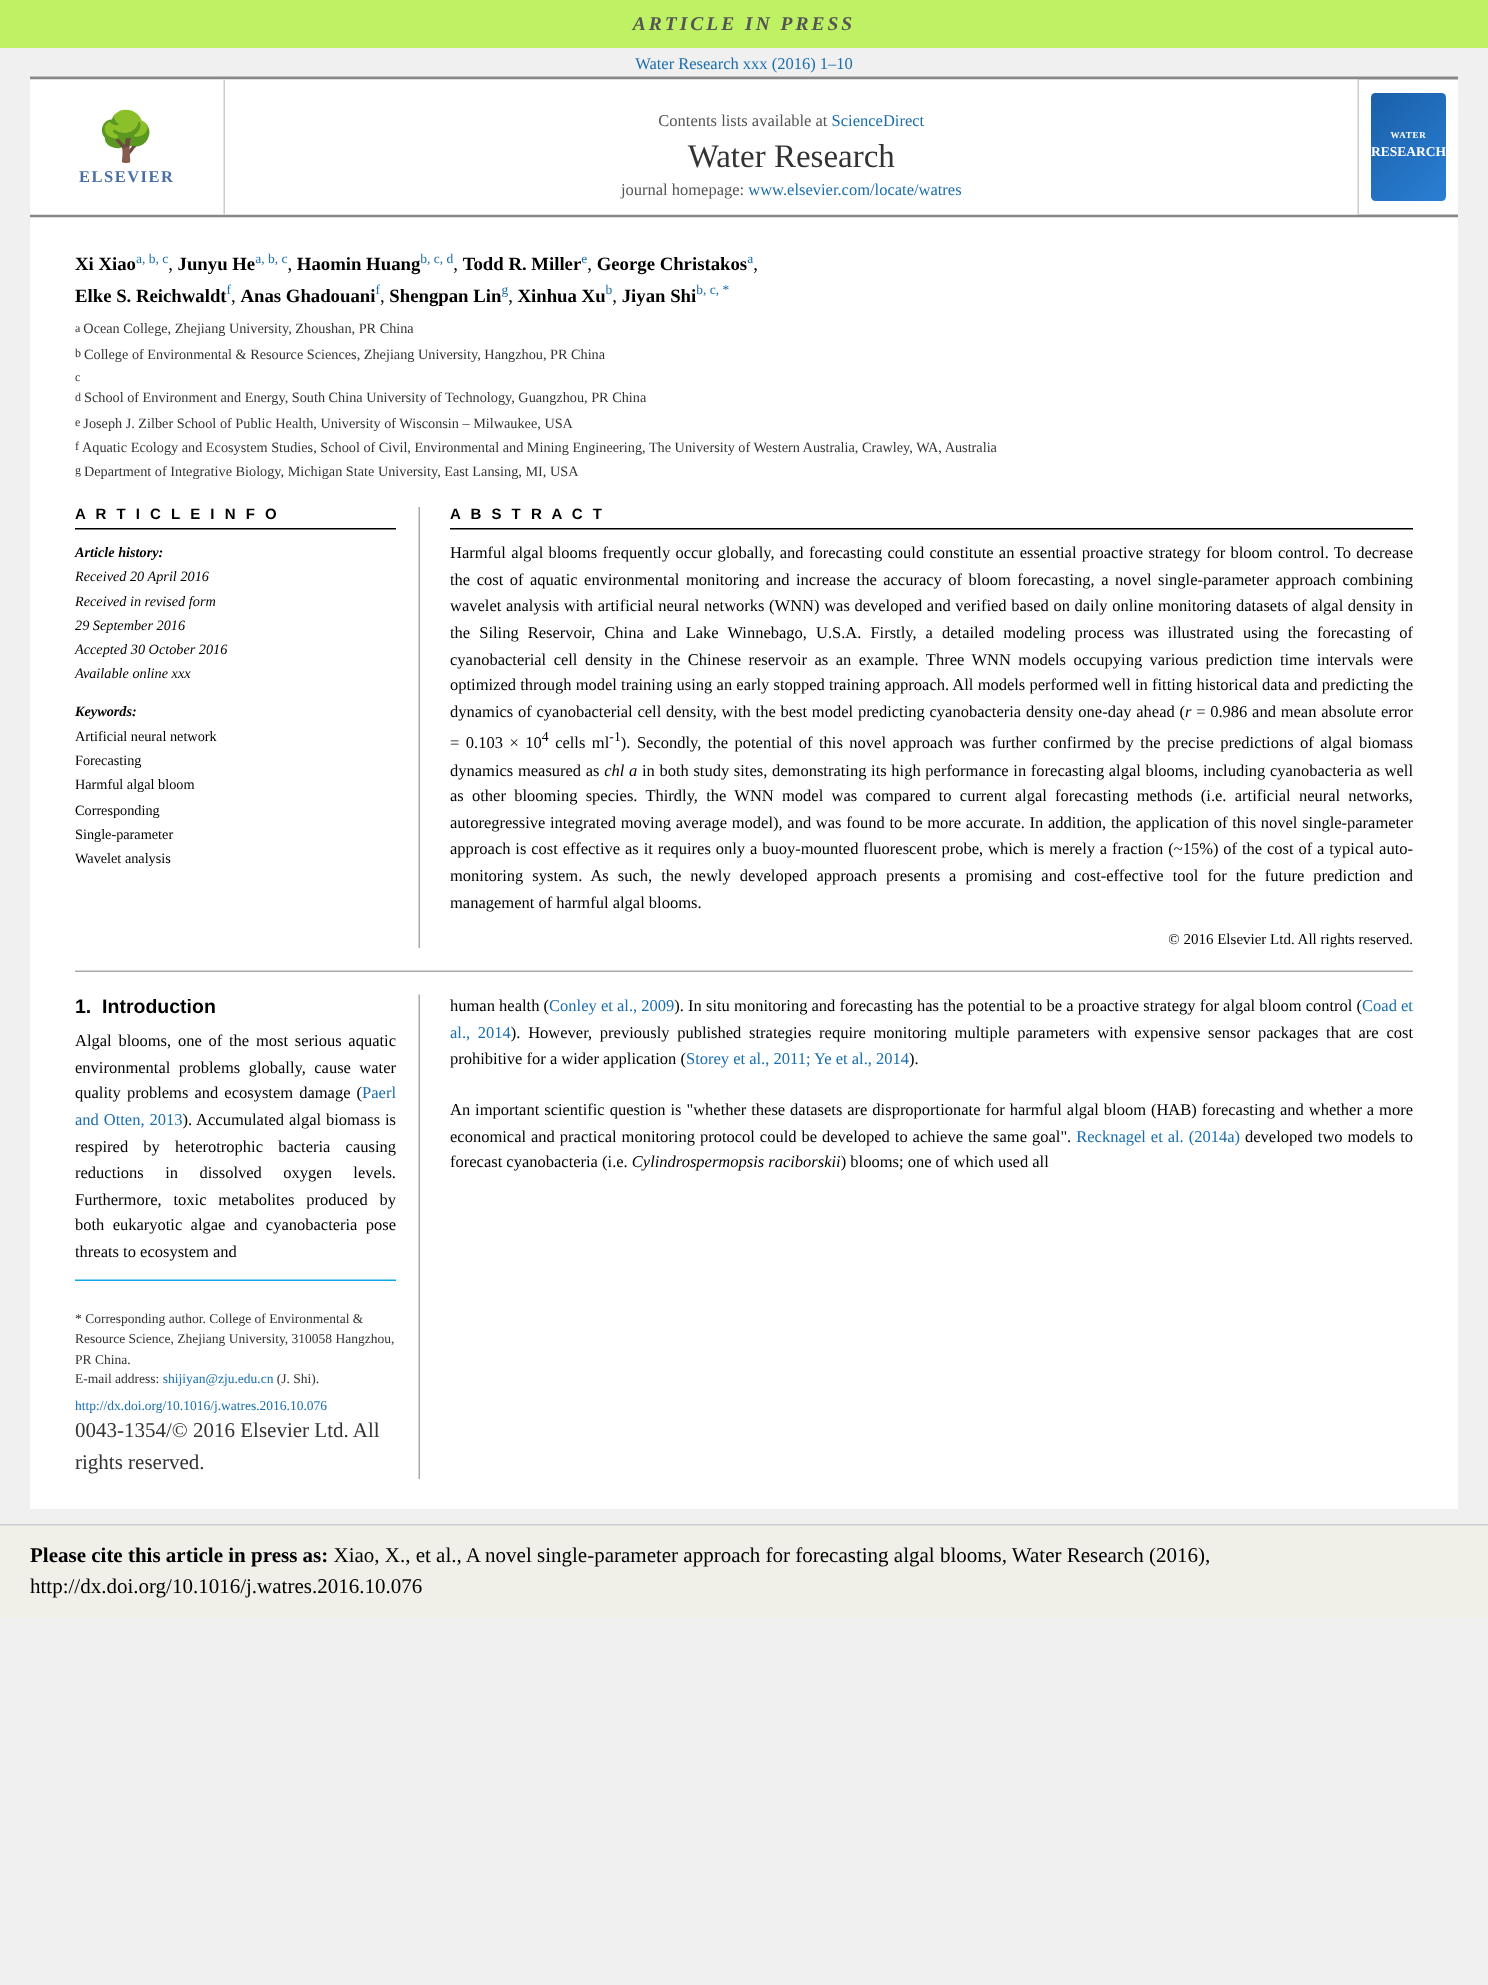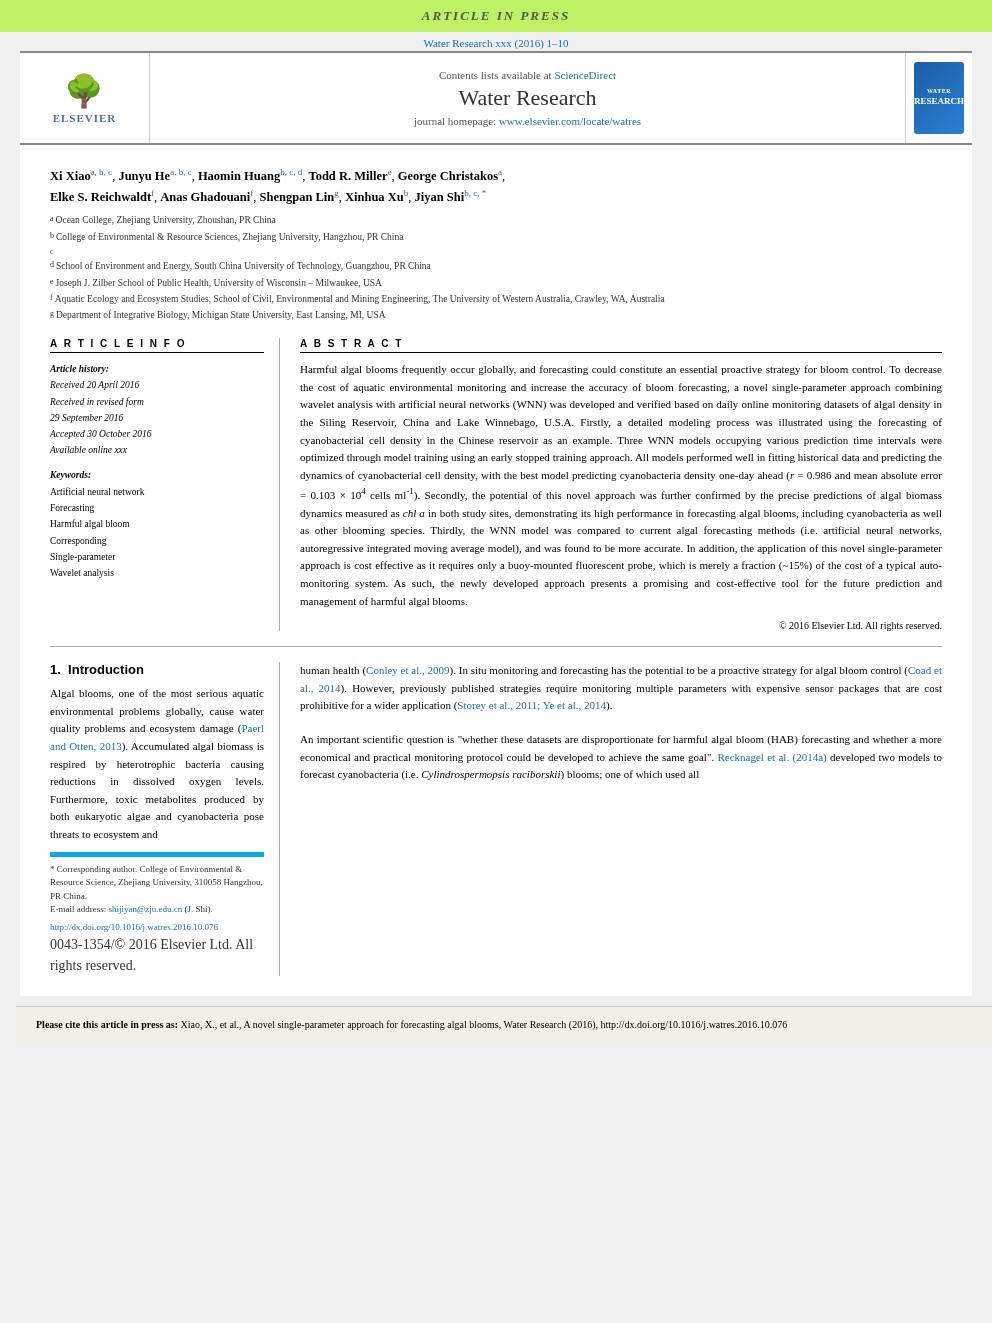--- a/index.html
+++ b/index.html
@@ -66,21 +66,21 @@
       color: #4a6ea8;
       letter-spacing: 1px;
       margin-top: 2px;
     }
 
     .header-center {
       flex: 1;
       display: flex;
       flex-direction: column;
       align-items: center;
-      justify-content: center;
+      justify-content: flex-end;
       padding: 10px;
       background: #fff;
     }
 
     .sciencedirect-line {
       font-size: 11px;
       color: #555;
       margin-bottom: 4px;
     }
 
@@ -305,22 +305,22 @@
       color: #000;
     }
 
     .text-link {
       color: #1a6eae;
     }
 
     
     .footnote-area {
       margin-top: 8px;
-      border-top: 5px solid #0ea5e9;
-      padding-top: 6px;
+      border-top: 1px solid #0ea5e9;
+      padding-top: 19px;
       font-size: 9px;
       color: #333;
       line-height: 1.5;
     }
 
     .doi-line {
       font-size: 9px;
       color: #1a6eae;
       margin-top: 4px;
     }
@@ -328,25 +328,24 @@
     .issn-line {
       font-size: 14px;
       color: #333;
     }
 
     
     .bottom-bar {
       background: #f0f0e8;
       border-top: 1px solid #ccc;
       padding: 10px 20px;
-      font-size: 10px;
+      font-size: 14px;
       color: #000;
       line-height: 1.5;
       margin-top: 10px;
-      margin-left: 16px;
     }
 
     .bottom-bar .cite-label {
       font-weight: bold;
     }
   </style>
 </head>
 <body>
 
 <div class="top-bar">

